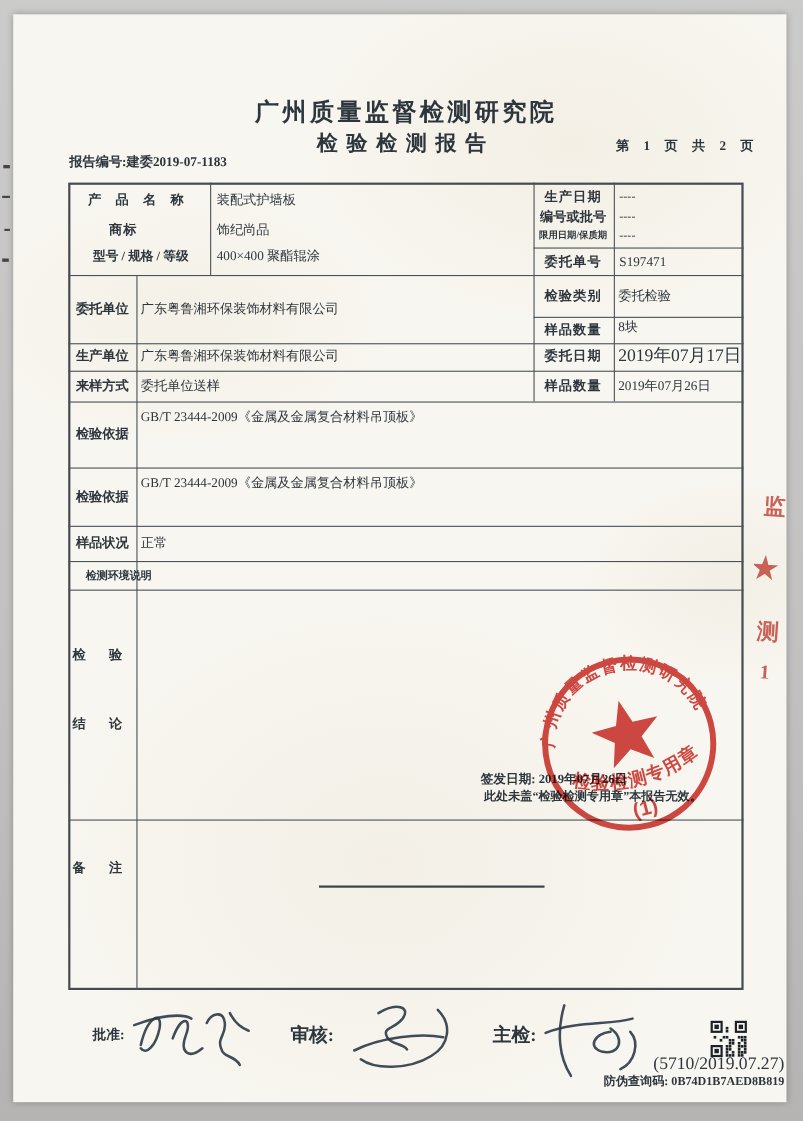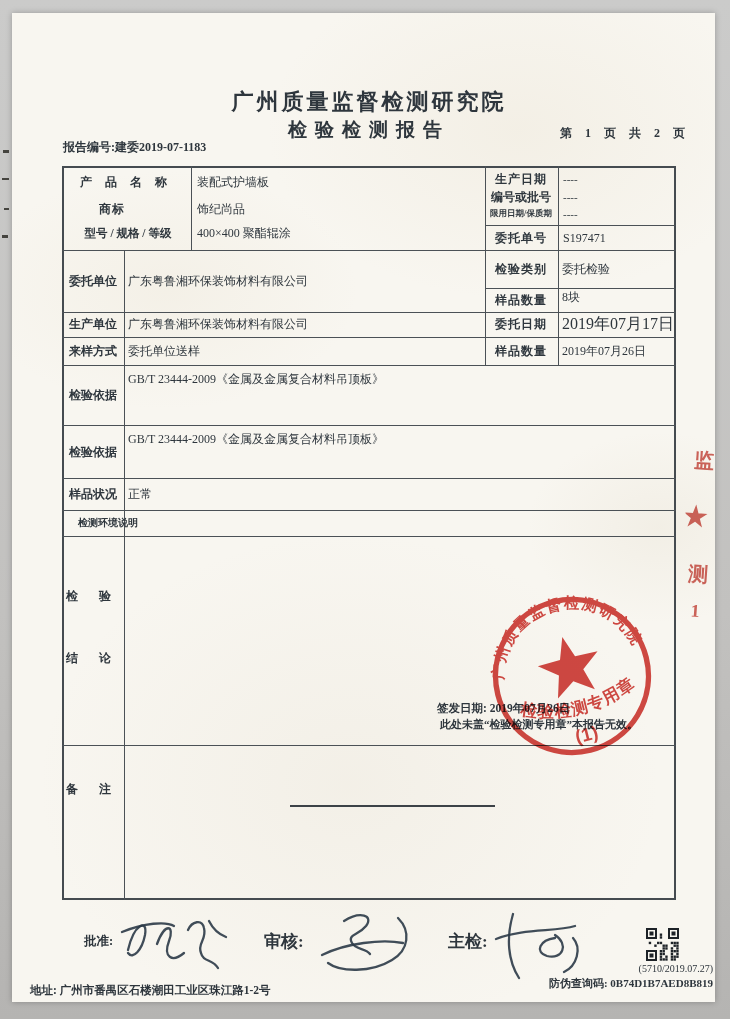--- a/index.html
+++ b/index.html
@@ -207,20 +207,19 @@
       <rect x="24" y="2" width="9" height="9"></rect>
       <rect x="2" y="24" width="9" height="9"></rect>
     </g>
     <g fill="#1d2227">
       <rect x="4.5" y="4.5" width="4" height="4"></rect>
       <rect x="26.5" y="4.5" width="4" height="4"></rect>
       <rect x="4.5" y="26.5" width="4" height="4"></rect>
     </g>
   </svg>
 
-  <div class="val" style="left:auto;right:17px;top:968px;font-size:10px;">(5710/2019.07.27)</div>
+  <div class="val" style="left:auto;right:17px;top:968px;font-size:16px;">(5710/2019.07.27)</div>
   <div class="val" style="left:auto;right:17px;top:983px;font-size:11px;font-weight:600;">
     <span>防伪查询码:</span>
     <span>0B74D1B7AED8B819</span>
   </div>
-  <div class="val" style="left:30px;top:990px;font-size:11.5px;font-weight:600;">地址: 广州市番禺区石楼潮田工业区珠江路1-2号</div>
 
 </div>
 
 </body></html>

